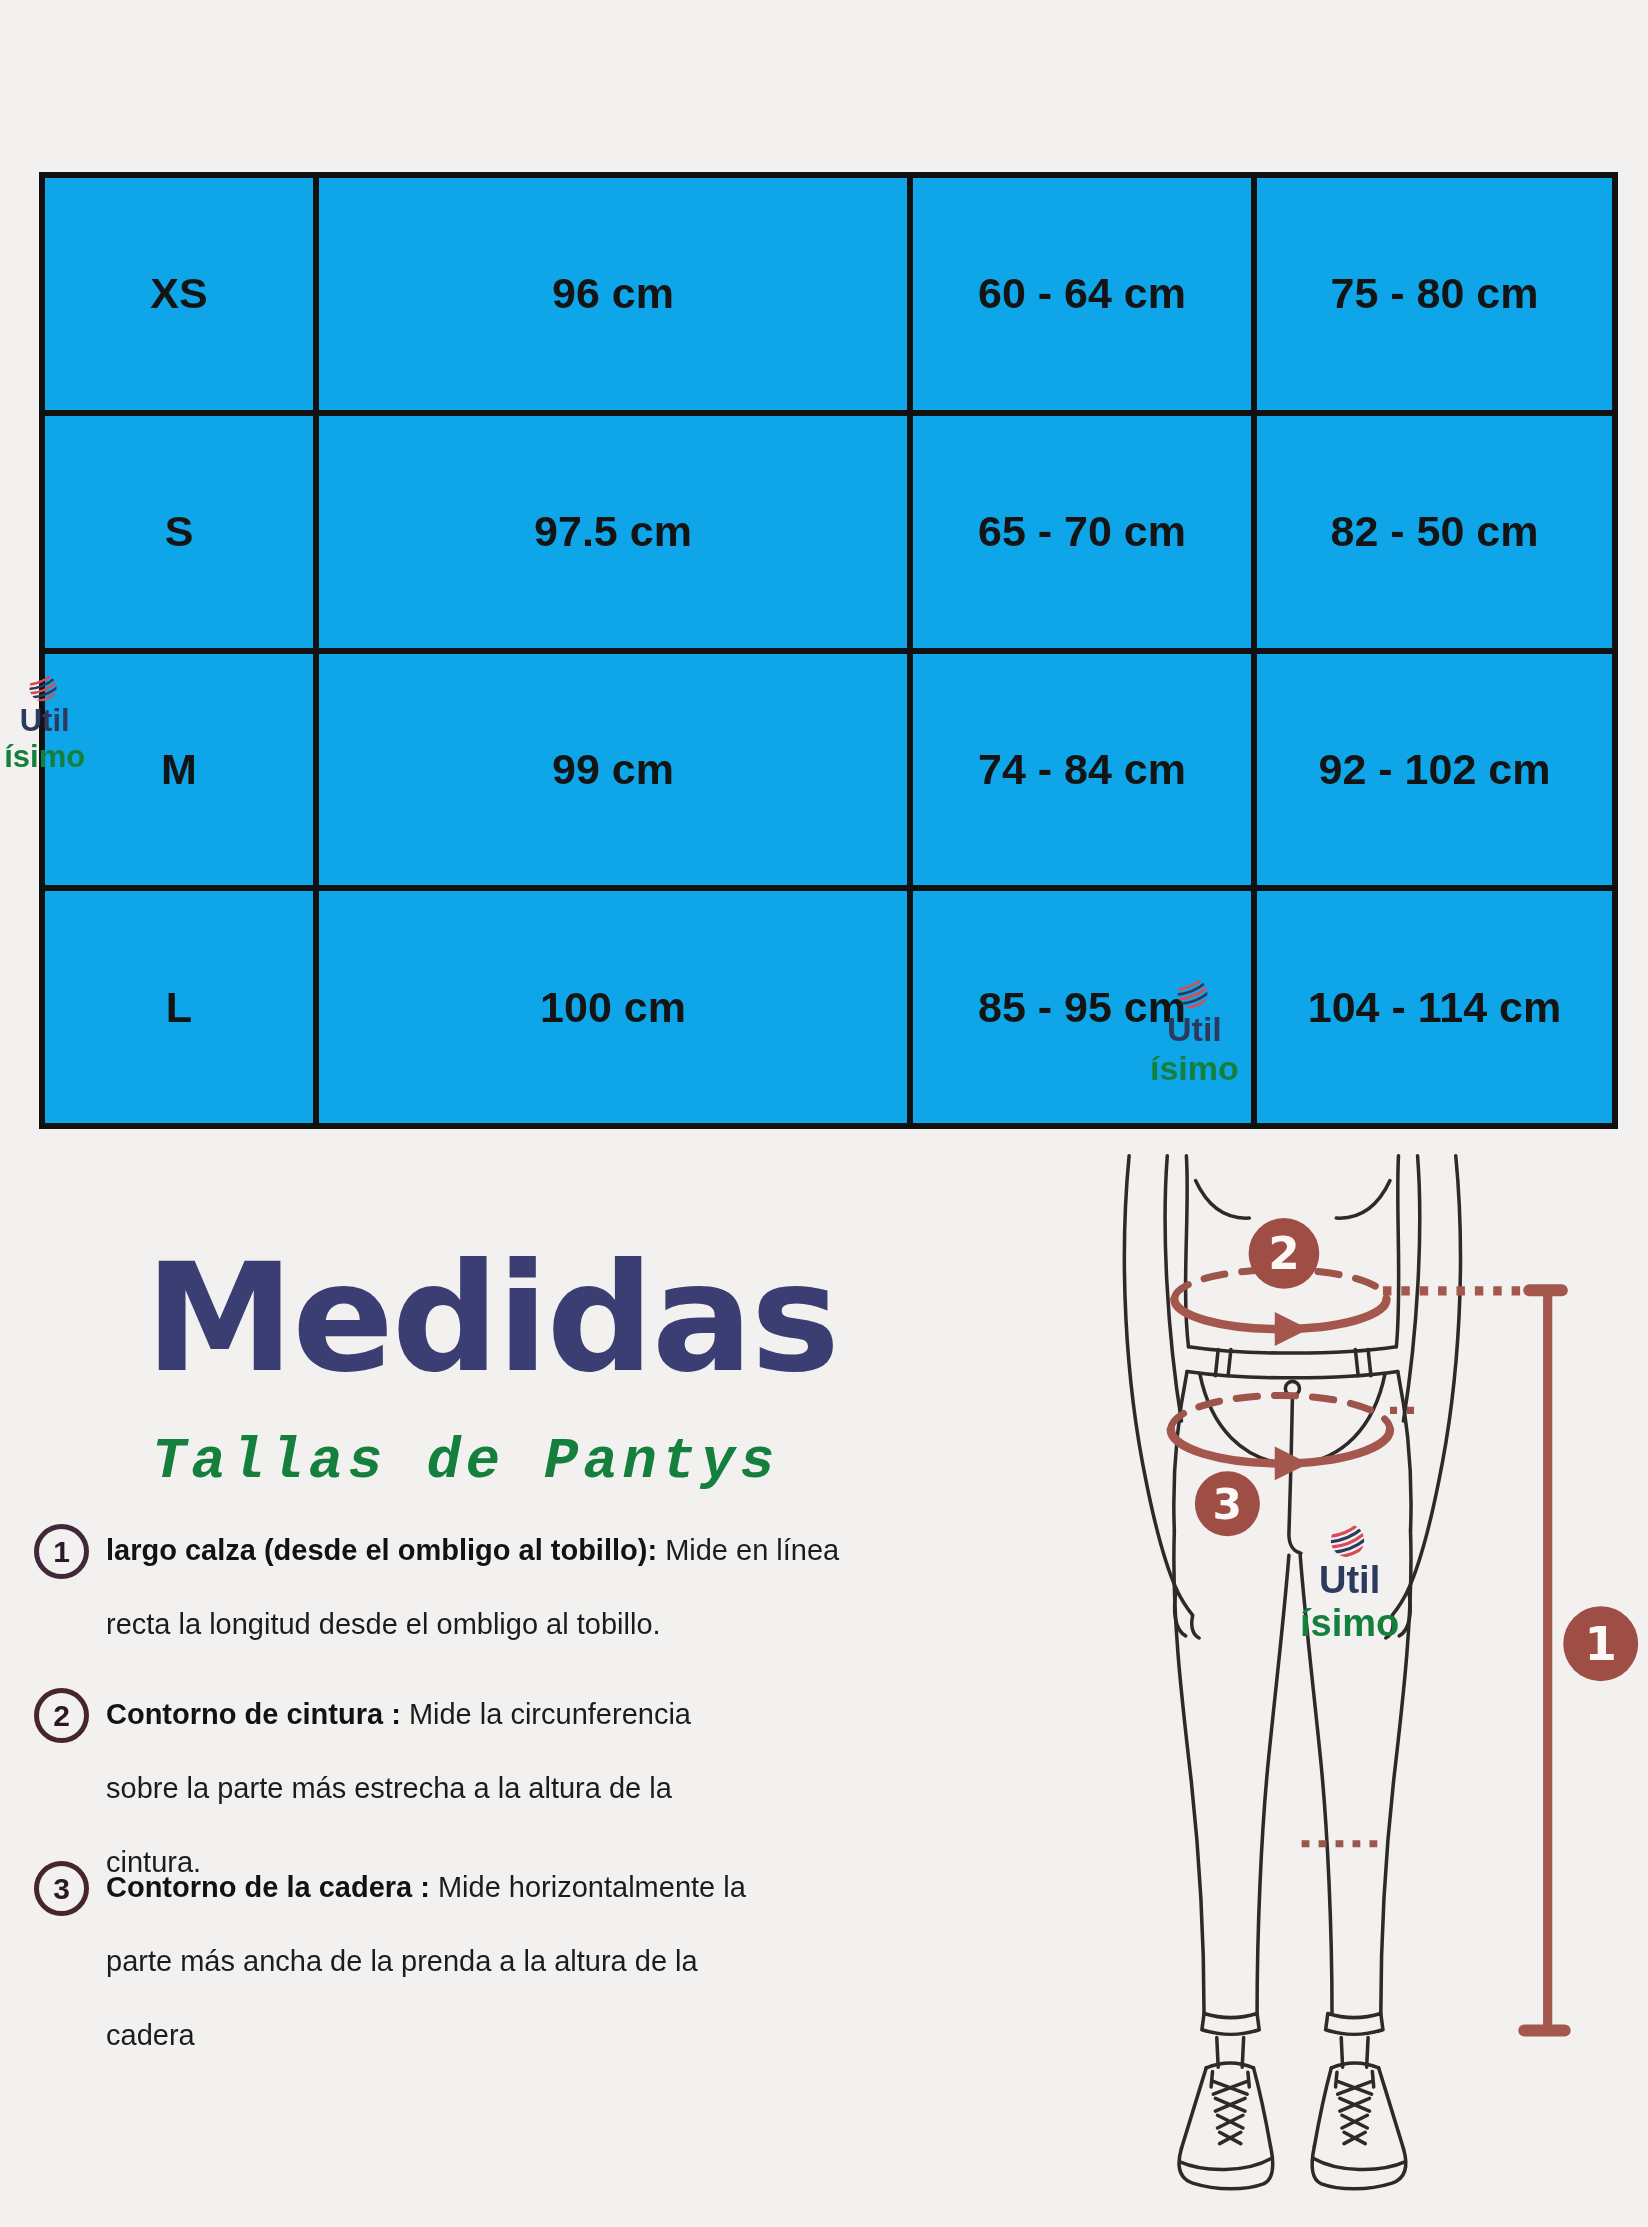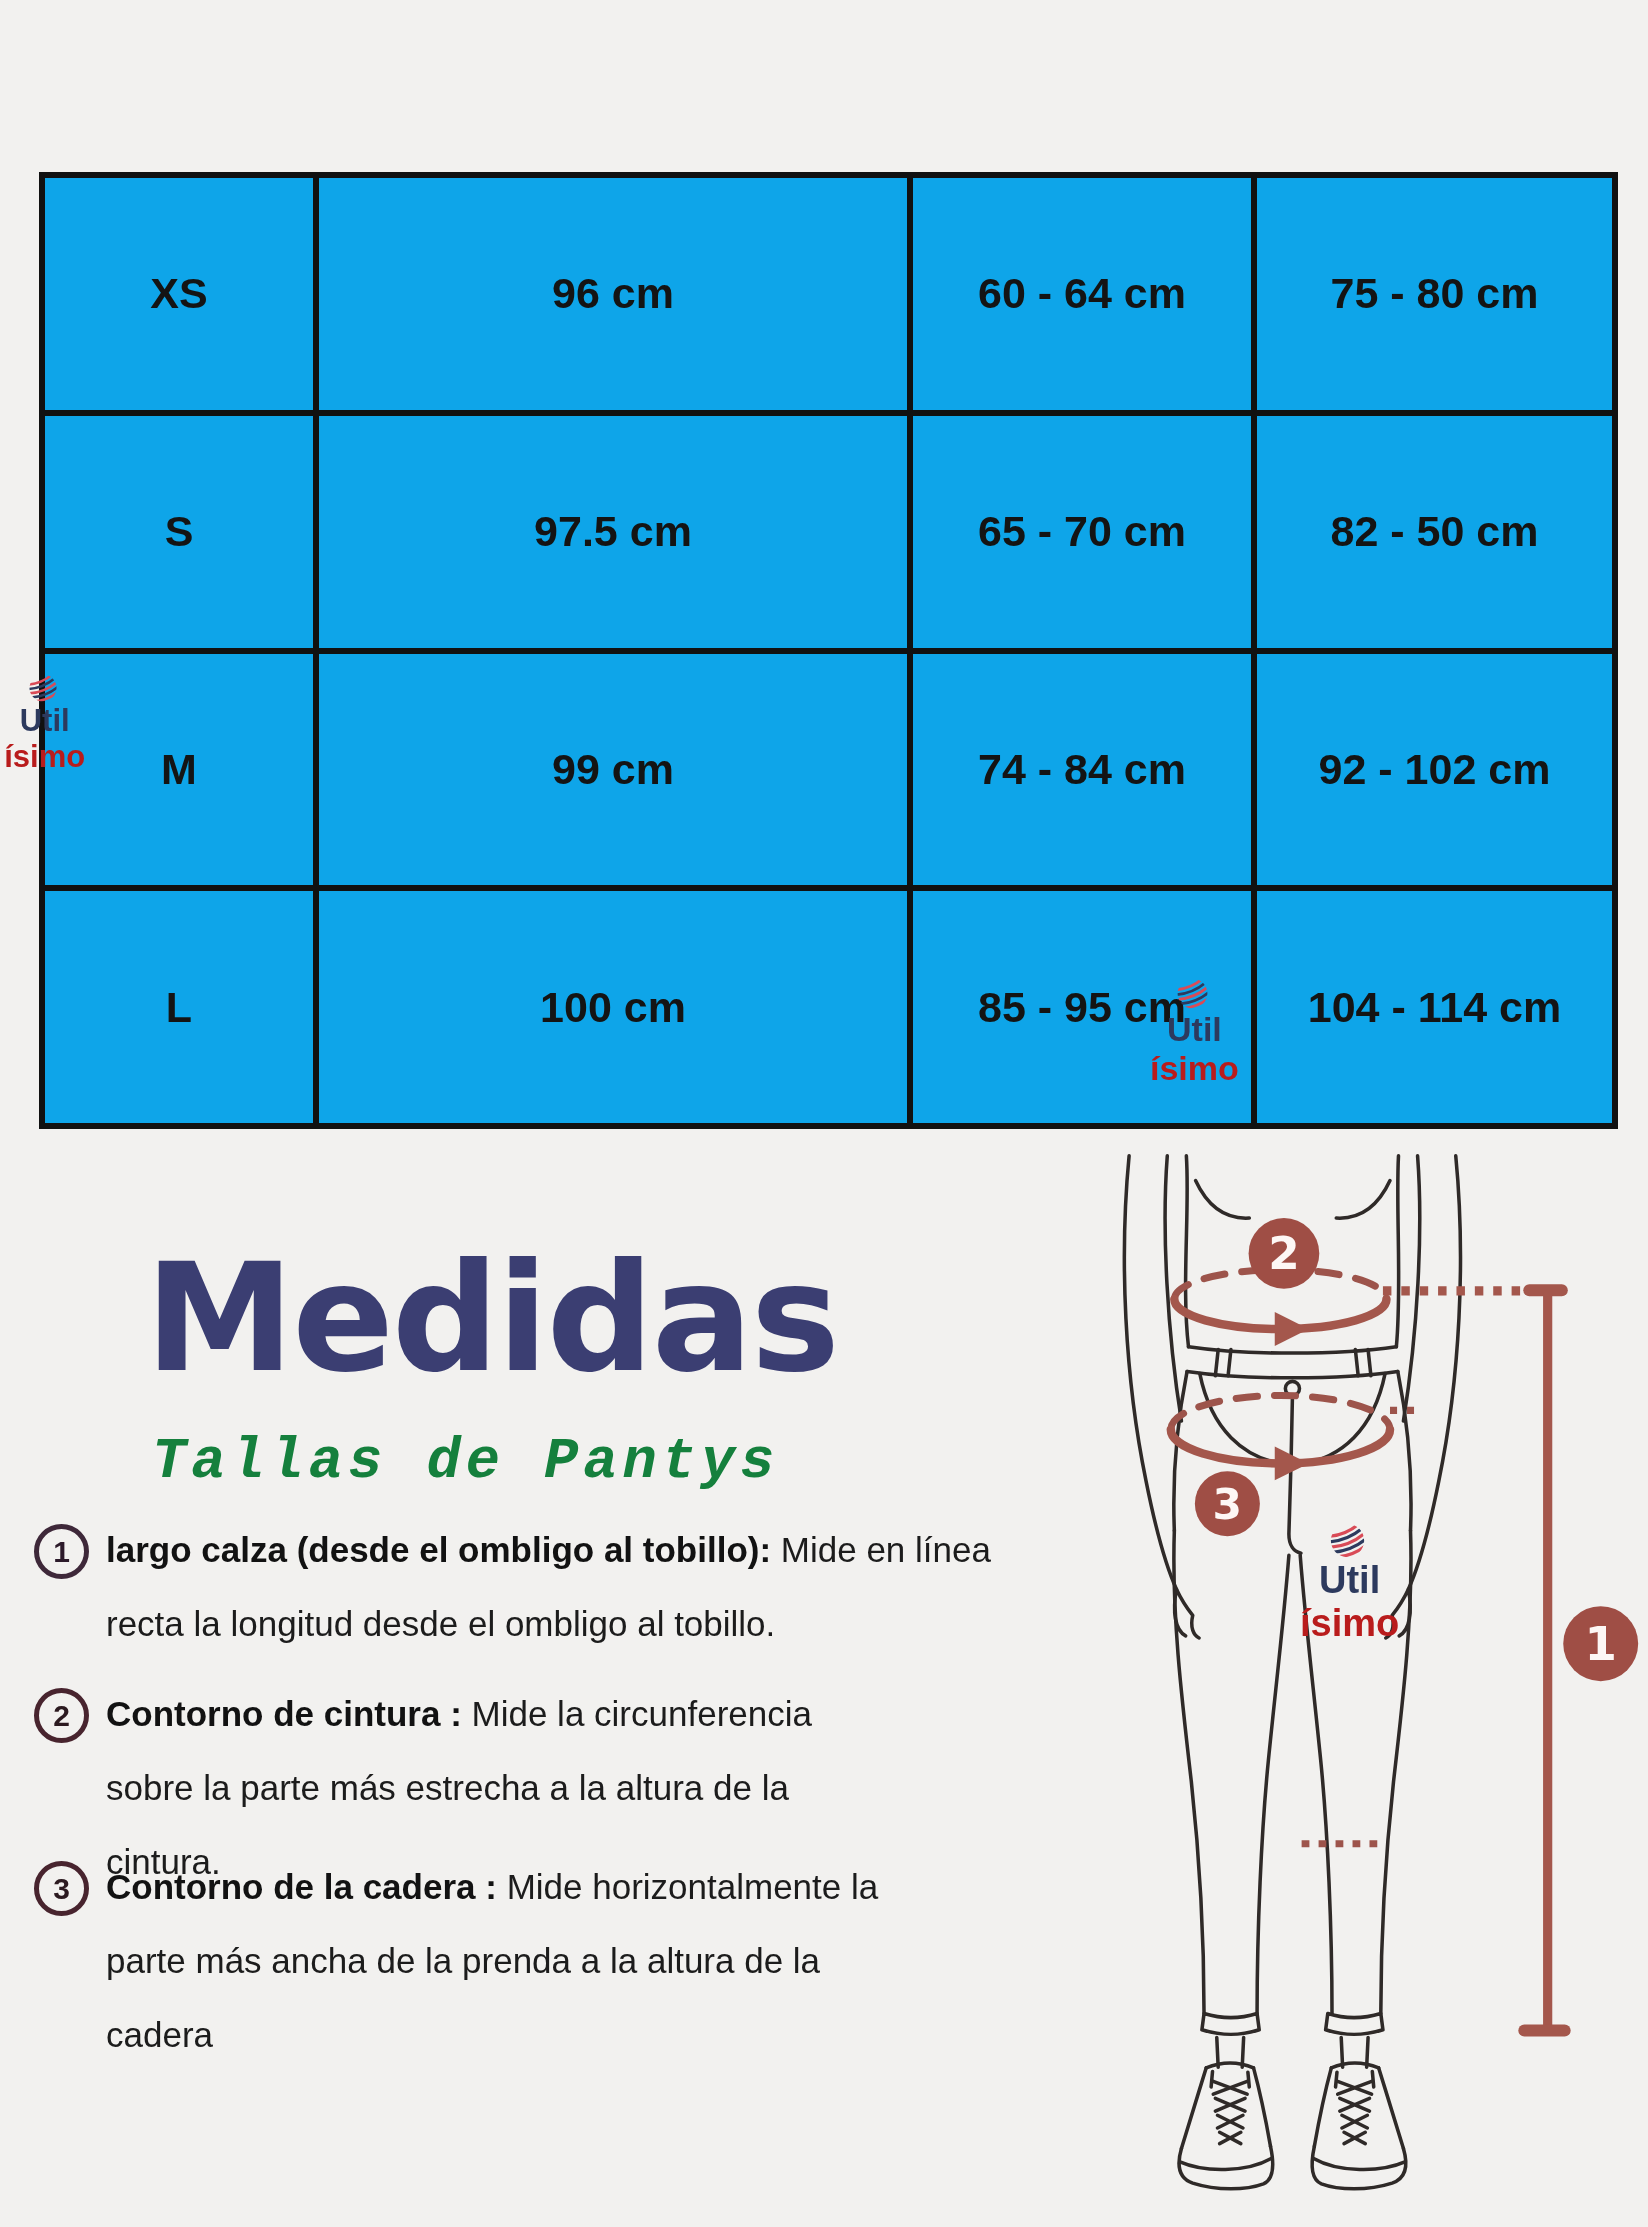--- a/index.html
+++ b/index.html
@@ -39,31 +39,31 @@
   
   .legend-item{position:absolute;left:34px;display:flex;align-items:flex-start;}
   .legend-item .ring{
     flex:0 0 auto;width:45px;height:45px;margin:11.3px 17px 0 0;
     border:5px solid #48242e;border-radius:50%;
     display:flex;align-items:center;justify-content:center;
     font-size:30px;font-weight:700;color:#2c1a20;
   }
   .legend-item:nth-of-type(3) .ring{border-color:#3e2839;color:#2c1a2a;}
   .legend-item p{
-    margin:0;width:1202px;font-size:35px;line-height:74px;
+    margin:0;width:1202px;font-size:29px;line-height:74px;
     white-space:pre-line;color:#1c1c1c;font-weight:400;
   }
   .legend-item p b{font-weight:700;color:#121212;}
   
   .figure-svg{position:absolute;left:1061px;top:1124px;width:588px;height:1103px;}
   
   .logo{position:absolute;display:flex;align-items:center;white-space:nowrap;flex-direction:column;}
   .logo svg{display:block;margin-right:4.2px;}
   .logo .p1{color:#2d3a5e;font-weight:700;}
-  .logo .p2{color:#b91c1c;font-weight:700;}
+  .logo .p2{color:#15803d;font-weight:700;}
   .logo-1{left:4.2px;top:673px;font-size:31px;}
   .logo-2{left:1150px;top:977px;font-size:34px;}
   .logo-3{left:1300px;top:1522px;font-size:38px;}
 </style>
 </head>
 <body>
 
 <table class="size-table">
   <colgroup>
       <col style="width:274px">

